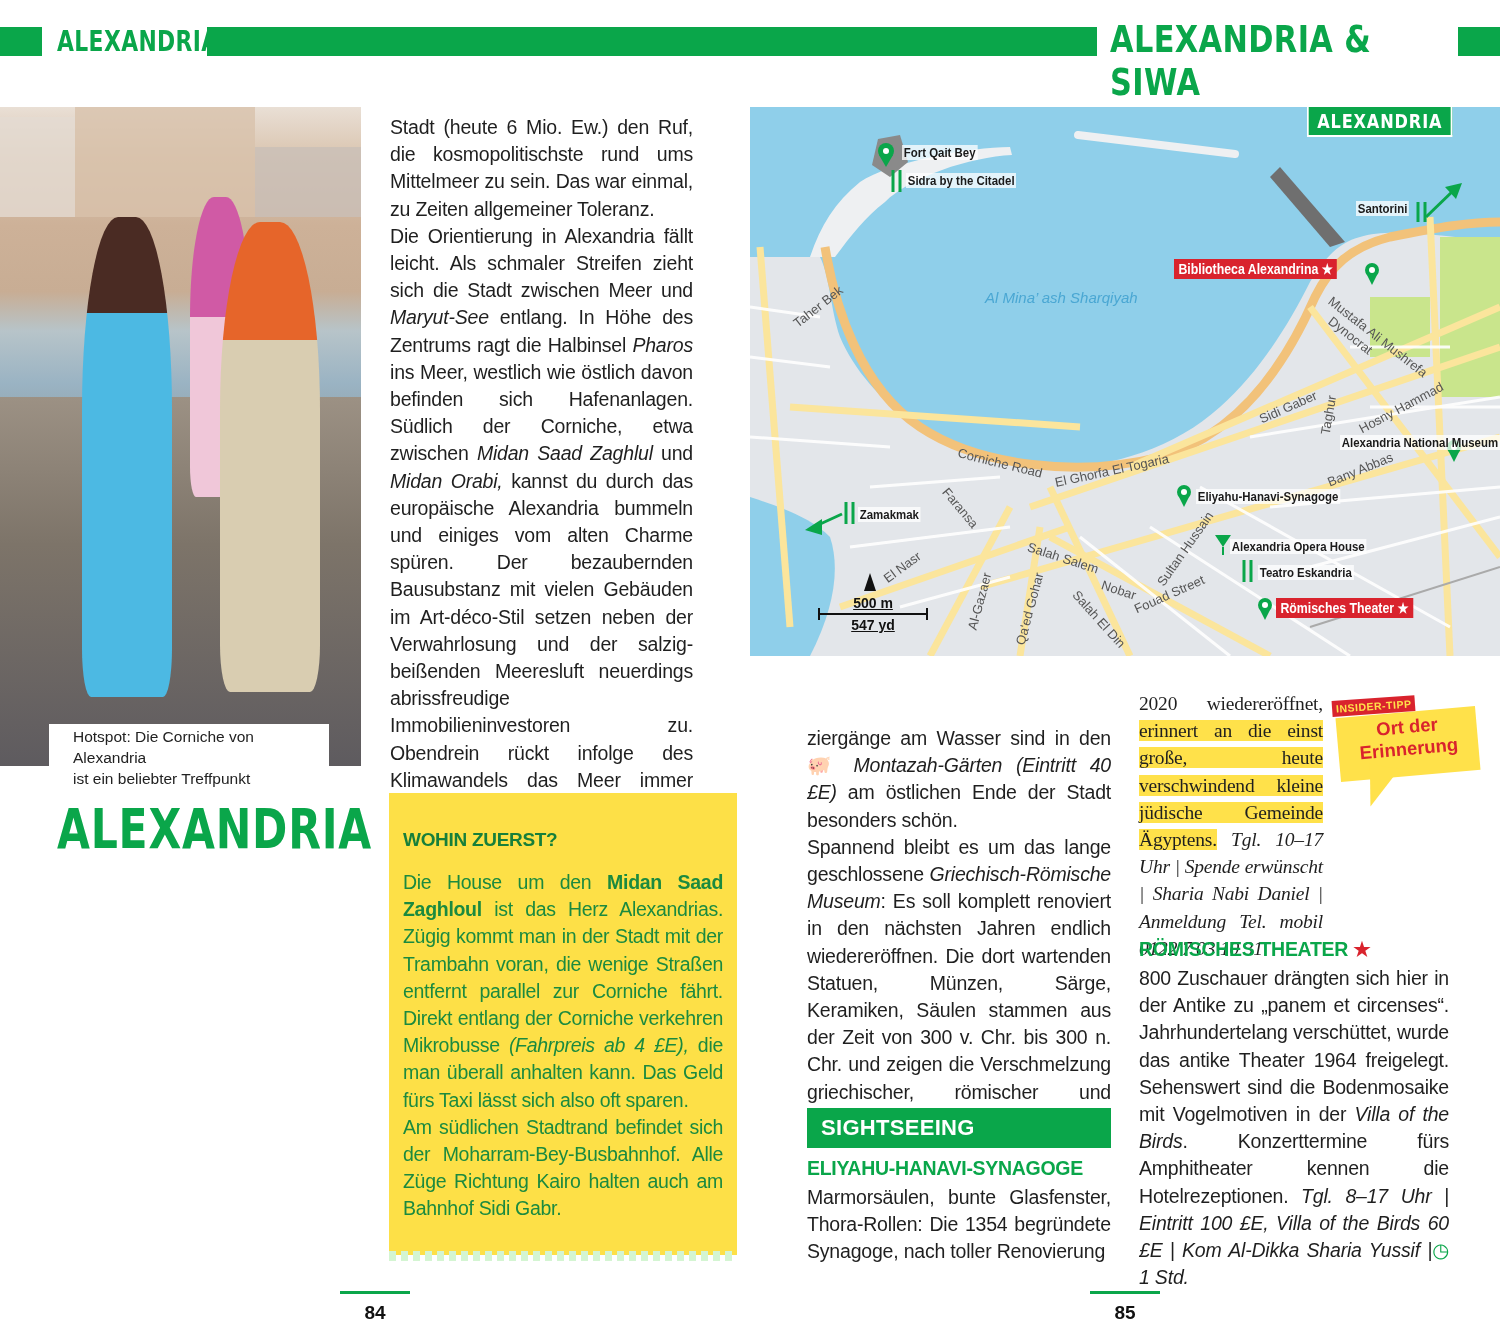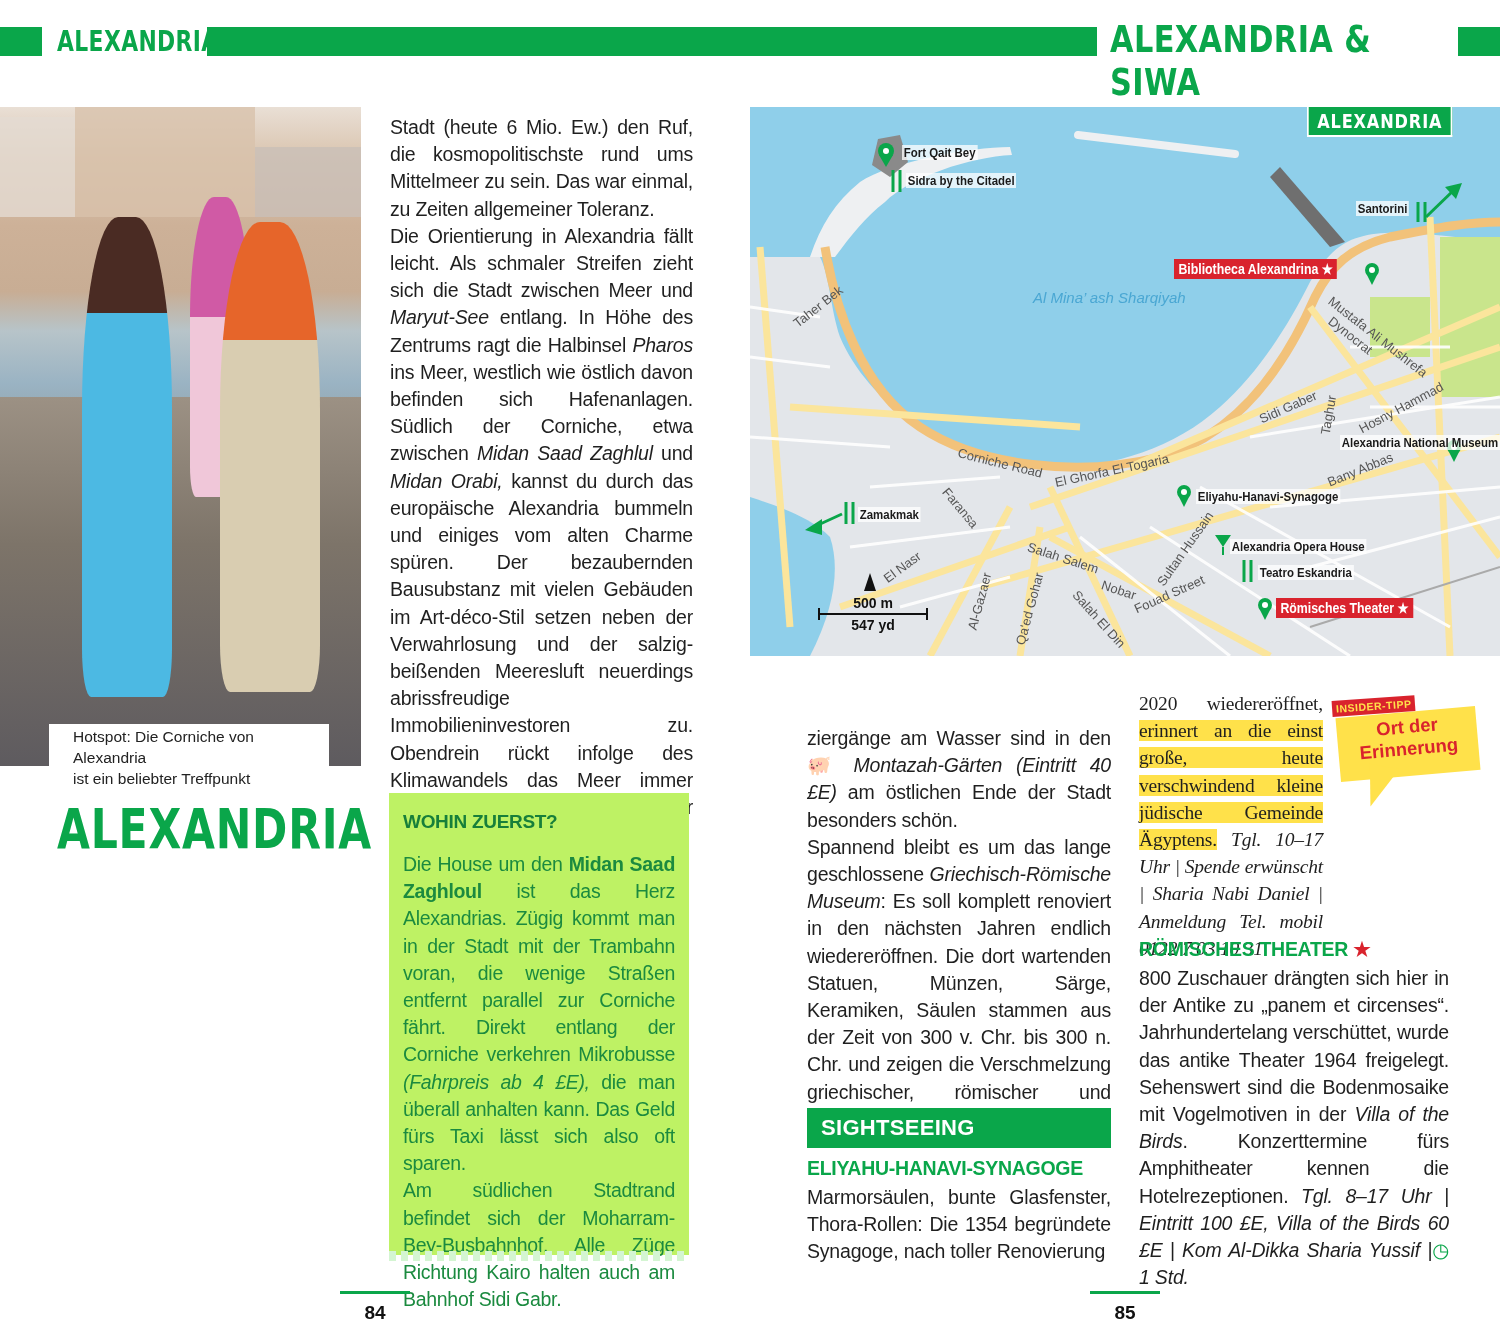--- a/index.html
+++ b/index.html
@@ -21,34 +21,34 @@
   .caption { position: absolute; left: 49px; top: 724px; background: #fff; padding: 2px 8px 1px 8px; font-size: 15.5px; line-height: 21px; color: #222; width: 280px; }
   .caption span { display: block; margin-left: 16px; }
 
   .col { position: absolute; font-size: 19.5px; line-height: 27.2px; text-align: justify; color: #1f1f1f; font-family: "Liberation Sans", sans-serif; letter-spacing: -0.2px; }
   .col p { margin: 0; }
   .col i { font-style: italic; }
   .col b { font-weight: bold; }
 
   .bigtitle { position: absolute; left: 57px; top: 796px; font-family: "DejaVu Sans", sans-serif; font-weight: bold; font-size: 56px; color: #0aa64a; transform: scaleX(0.76); transform-origin: left top; letter-spacing: 1px; }
 
-  .infobox { position: absolute; left: 389px; top: 793px; width: 300px; height: 462px; background: #bef264; padding: 14px 14px 0 14px; color: #1b8a3f; }
+  .infobox { position: absolute; left: 389px; top: 793px; width: 348px; height: 462px; background: #fde047; padding: 32px 14px 0 14px; color: #1b8a3f; }
   .infobox .ihead { font-weight: bold; font-size: 19px; margin-top: 4px; margin-bottom: 18px; color: #177f3a; letter-spacing: -0.3px; }
   .infobox .ibody { font-size: 19.5px; line-height: 27.2px; text-align: justify; letter-spacing: -0.3px; }
   .infobox .ibody b { font-weight: bold; }
   .infobox .torn { position: absolute; left: 0; bottom: -6px; width: 100%; height: 10px; background: repeating-linear-gradient(90deg, #d4f5d2 0 7px, transparent 7px 12px); }
 
   .map { position: absolute; left: 750px; top: 107px; width: 750px; height: 549px; overflow: hidden; background: #e2e5e9; }
   .map svg { position: absolute; left: 0; top: 0; }
   .maplabel { position: absolute; font-size: 13px; font-weight: bold; color: #1a1a1a; white-space: nowrap; background: rgba(255,255,255,0.75); padding: 0 2px; transform: scaleX(0.88); transform-origin: left center; }
   .maplabel.red { background: #d9232d; color: #fff; padding: 2px 5px; font-size: 14px; }
   .street { position: absolute; font-size: 13px; color: #555; white-space: nowrap; transform-origin: left center; }
-  .bayname { position: absolute; left: 235px; top: 182px; font-size: 15px; font-style: italic; color: #4aa7d3; margin-left: 48px; }
+  .bayname { position: absolute; left: 235px; top: 182px; font-size: 15px; font-style: italic; color: #4aa7d3; }
   .maptag { position: absolute; left: 557px; top: 0; background: #0aa64a; color: #fff; font-weight: bold; font-family: "DejaVu Sans", sans-serif; font-size: 19px; padding: 3px 10px; letter-spacing: 1px; transform: scaleX(0.85); transform-origin: left top; border: 2px solid #fff; border-top: none; }
-  .scale { position: absolute; left: 68px; top: 488px; width: 110px; font-weight: bold; font-size: 14px; color: #111; text-align: center; }
+  .scale { position: absolute; left: 68px; top: 488px; width: 110px; font-weight: bold; font-size: 14px; color: #111; text-align: center; text-decoration: underline; }
   .scale .ln { height: 2px; background: #111; margin: 2px 0; position: relative; }
   .scale .ln:before, .scale .ln:after { content: ""; position: absolute; top: -5px; width: 2px; height: 12px; background: #111; }
   .scale .ln:before { left: 0; } .scale .ln:after { right: 0; }
 
   .sightbar { position: absolute; left: 807px; top: 1108px; width: 304px; height: 40px; background: #0aa64a; color: #fff; font-weight: bold; font-size: 22px; padding: 7px 14px; letter-spacing: 0.3px; }
   .subhead { position: absolute; font-weight: bold; font-size: 19.5px; color: #0aa64a; letter-spacing: -0.3px; }
   .hl { background: #ffe14a; }
 
   .tipp { position: absolute; left: 1332px; top: 698px; width: 148px; height: 120px; }
   .tipp .badge { position: absolute; left: 0; top: 0; background: #d9232d; color: #ffe14a; font-size: 10.5px; font-weight: bold; padding: 2px 4px; transform: rotate(-4deg); letter-spacing: 0.5px; }

